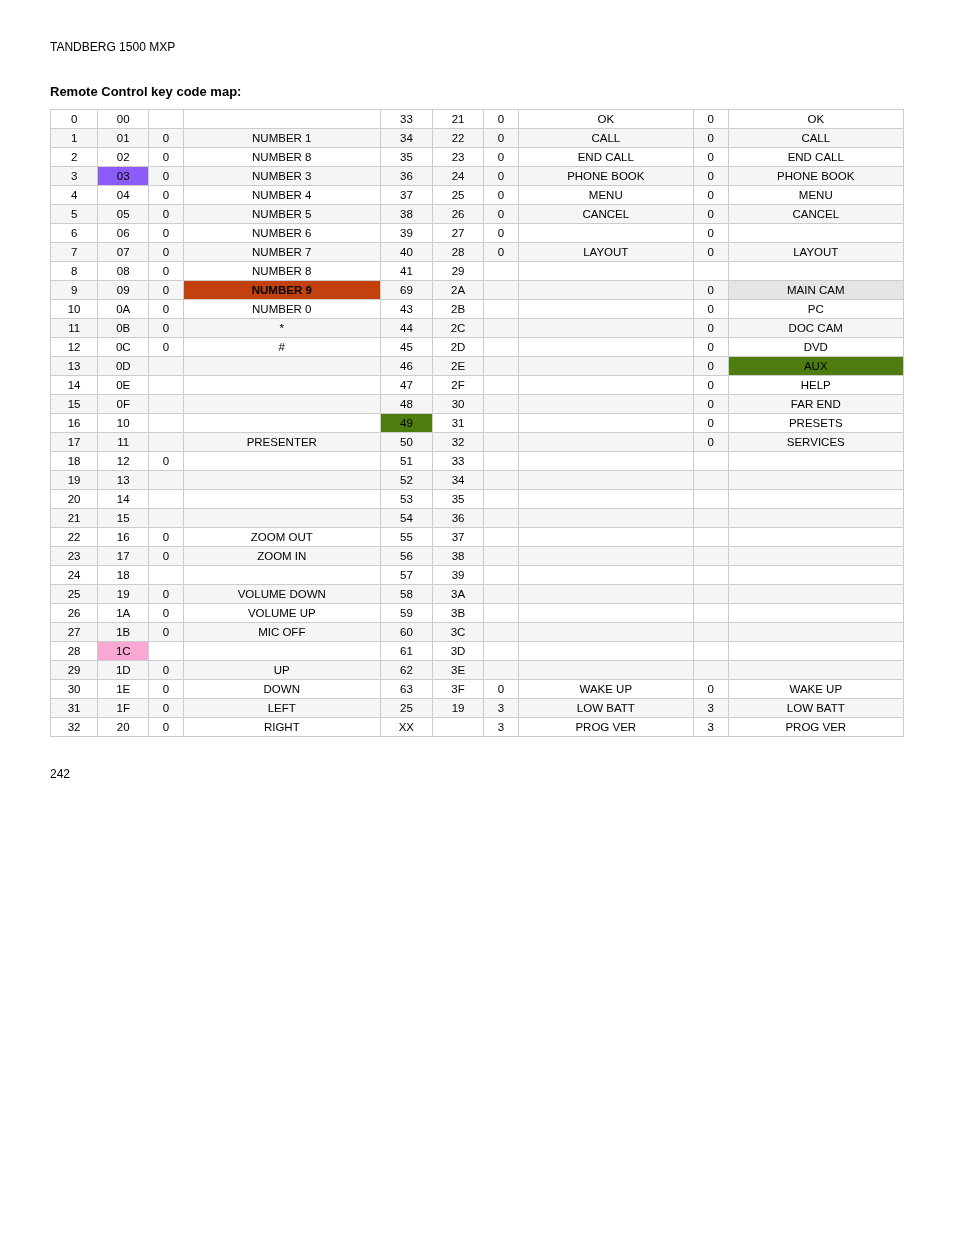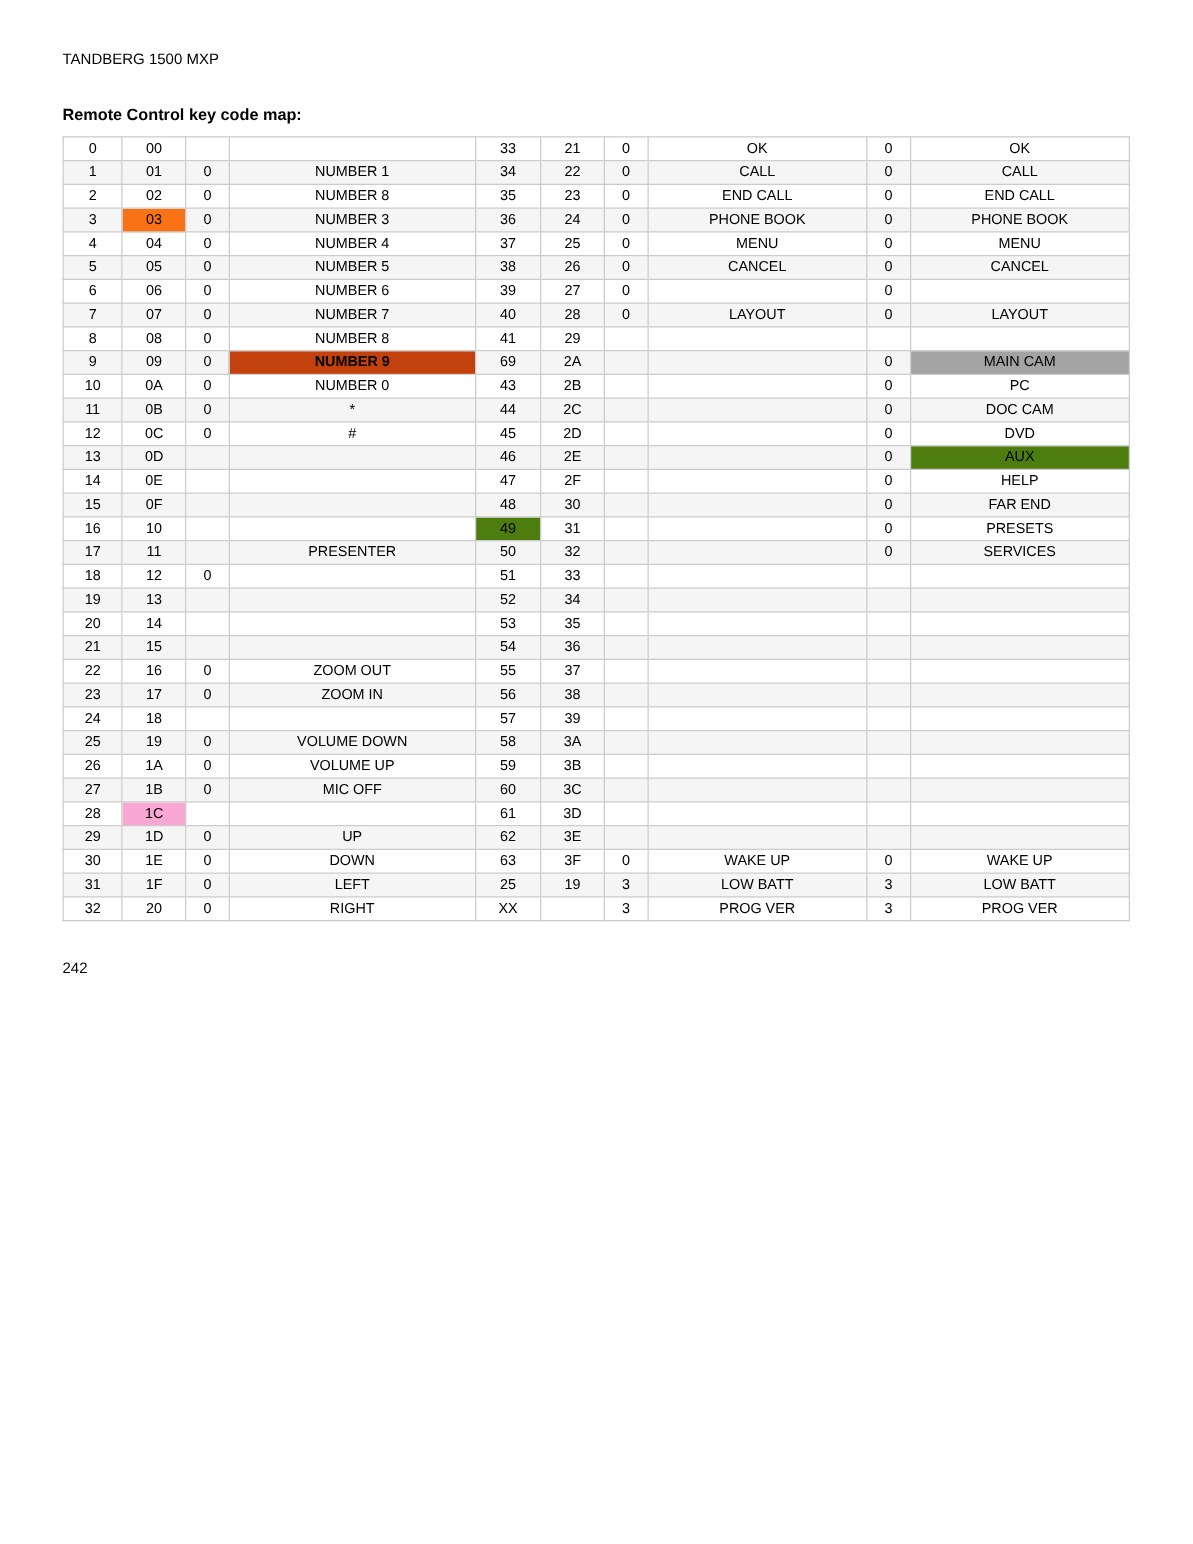--- a/index.html
+++ b/index.html
@@ -97,21 +97,21 @@
         <td style="background: rgb(255, 255, 255);">NUMBER 8</td>
         <td style="background: rgb(255, 255, 255);">35</td>
         <td style="background: rgb(255, 255, 255);">23</td>
         <td style="background: rgb(255, 255, 255);">0</td>
         <td style="background: rgb(255, 255, 255);">END CALL</td>
         <td style="background: rgb(255, 255, 255);">0</td>
         <td style="background: rgb(255, 255, 255);">END CALL</td>
       </tr>
       <tr>
         <td style="background: rgb(245, 245, 245);">3</td>
-        <td style="background: #f97316;">03</td>
+        <td style="background: #8b5cf6;">03</td>
         <td style="background: rgb(245, 245, 245);">0</td>
         <td style="background: rgb(245, 245, 245);">NUMBER 3</td>
         <td style="background: rgb(245, 245, 245);">36</td>
         <td style="background: rgb(245, 245, 245);">24</td>
         <td style="background: rgb(245, 245, 245);">0</td>
         <td style="background: rgb(245, 245, 245);">PHONE BOOK</td>
         <td style="background: rgb(245, 245, 245);">0</td>
         <td style="background: rgb(245, 245, 245);">PHONE BOOK</td>
       </tr>
       <tr>
@@ -177,21 +177,21 @@
       <tr>
         <td style="background: rgb(245, 245, 245);">9</td>
         <td style="background: rgb(245, 245, 245);">09</td>
         <td style="background: rgb(245, 245, 245);">0</td>
         <td style="background: #c2410c; font-weight: bold;">NUMBER 9</td>
         <td style="background: rgb(245, 245, 245);">69</td>
         <td style="background: rgb(245, 245, 245);">2A</td>
         <td style="background: rgb(245, 245, 245);"></td>
         <td style="background: rgb(245, 245, 245);"></td>
         <td style="background: rgb(245, 245, 245);">0</td>
-        <td style="background: #a3a3a3; margin-top: 28px;">MAIN CAM</td>
+        <td style="background: #e5e5e5; margin-top: 28px;">MAIN CAM</td>
       </tr>
       <tr>
         <td style="background: rgb(255, 255, 255);">10</td>
         <td style="background: rgb(255, 255, 255);">0A</td>
         <td style="background: rgb(255, 255, 255);">0</td>
         <td style="background: rgb(255, 255, 255);">NUMBER 0</td>
         <td style="background: rgb(255, 255, 255);">43</td>
         <td style="background: rgb(255, 255, 255);">2B</td>
         <td style="background: rgb(255, 255, 255);"></td>
         <td style="background: rgb(255, 255, 255);"></td>

